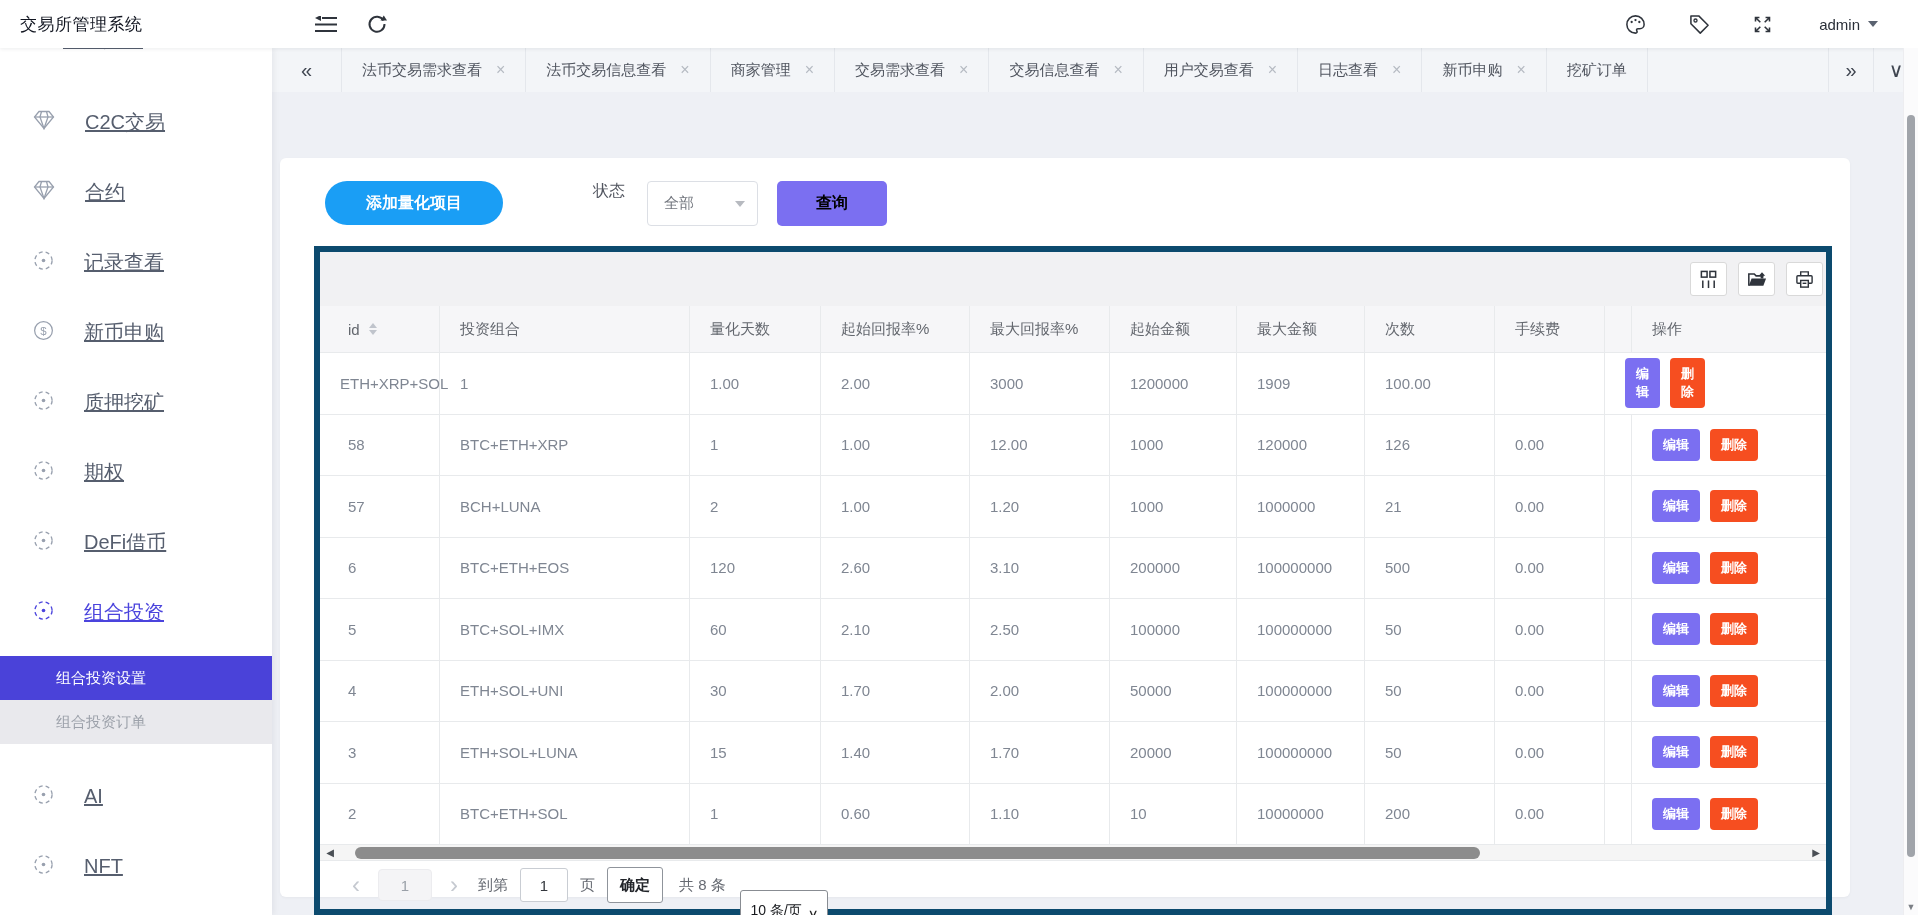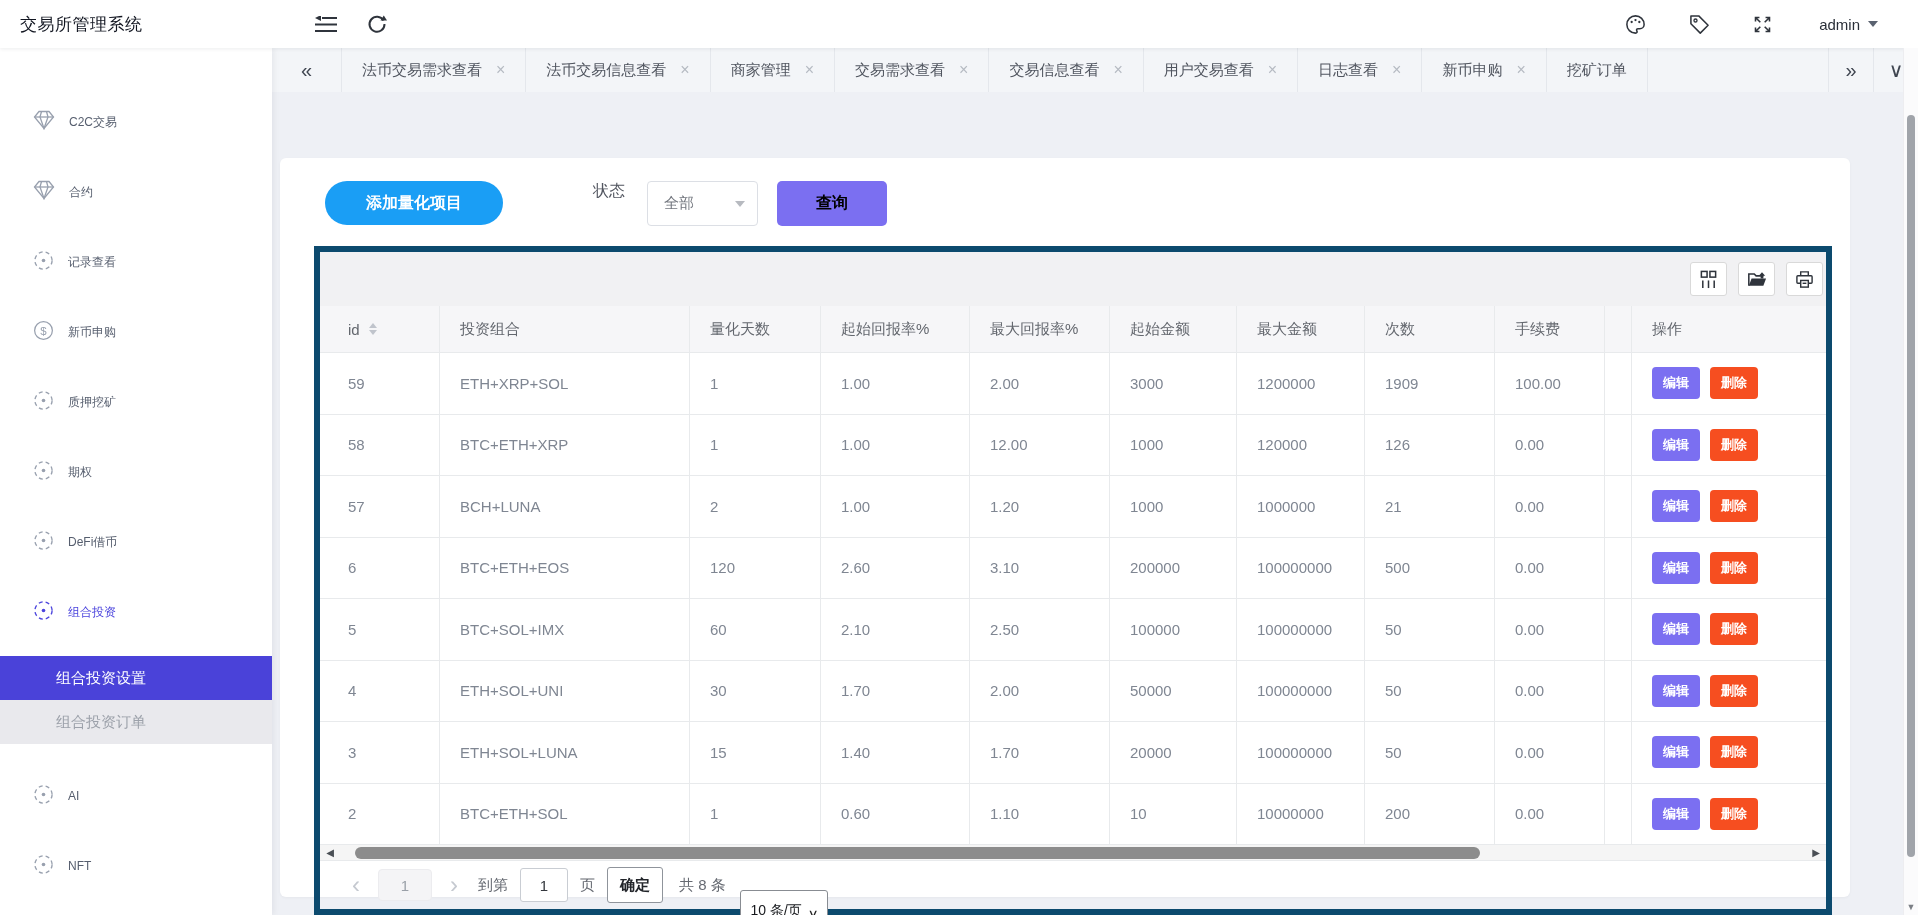--- a/index.html
+++ b/index.html
@@ -17,21 +17,21 @@
   .hspacer { flex:1; }
   .right-icon { margin-left:42px; }
   .user-menu { display:flex; align-items:center; margin-left:46px; margin-right:40px; cursor:pointer; }
   .user-menu .uname { font-size:15px; color:#2a2f38; margin-right:8px; }
   .caret-down { width:0; height:0; border-left:5px solid transparent; border-right:5px solid transparent; border-top:6px solid #5a6270; }
 
   
   .sidebar { position:fixed; top:48px; left:0; width:272px; bottom:0; background:#fff; z-index:20;
              box-shadow:2px 0 6px rgba(0,21,41,.06); overflow:hidden; }
   .side-item { height:70px; display:flex; align-items:center; padding-left:33px; cursor:pointer; }
-  .side-item .lbl { font-size:12px; color:#565e6e; margin-left:14px; }
+  .side-item .lbl { font-size:20px; color:#565e6e; margin-left:30px;text-decoration:underline; }
   .side-item svg { flex:none; }
   .side-item.active .lbl { color:#4b44dd; }
   .side-item.clipped { height:26px; overflow:hidden; align-items:flex-start; }
   .side-item.clipped .inner { display:flex; align-items:center; margin-top:-44px; height:70px; }
   .side-item.first-full { margin-top:13px; }
   .submenu { margin-top:9px; }
   .sub-item { height:44px; display:flex; align-items:center; padding-left:56px; font-size:15px; cursor:pointer; }
   .sub-item.on  { background:#4a42d9; color:#fff; }
   .sub-item.off { background:#e9e9ed; color:#9ca1aa; }
   .side-item.ai-gap { margin-top:17px; }
@@ -361,21 +361,20 @@
             <div class="cell c4">最大回报率%</div>
             <div class="cell c5">起始金额</div>
             <div class="cell c6">最大金额</div>
             <div class="cell c7">次数</div>
             <div class="cell c8">手续费</div>
             <div class="cell"></div>
             <div class="cell">操作</div>
           </div>
         <div id="tbody">
             <div class="grid-row trow">
-              <div class="cell c0">59</div>
               <div class="cell c1">ETH+XRP+SOL</div>
               <div class="cell c2">1</div>
               <div class="cell c3">1.00</div>
               <div class="cell c4">2.00</div>
               <div class="cell c5">3000</div>
               <div class="cell c6">1200000</div>
               <div class="cell c7">1909</div>
               <div class="cell c8">100.00</div>
               <div class="cell"></div>
               <div class="cell">

